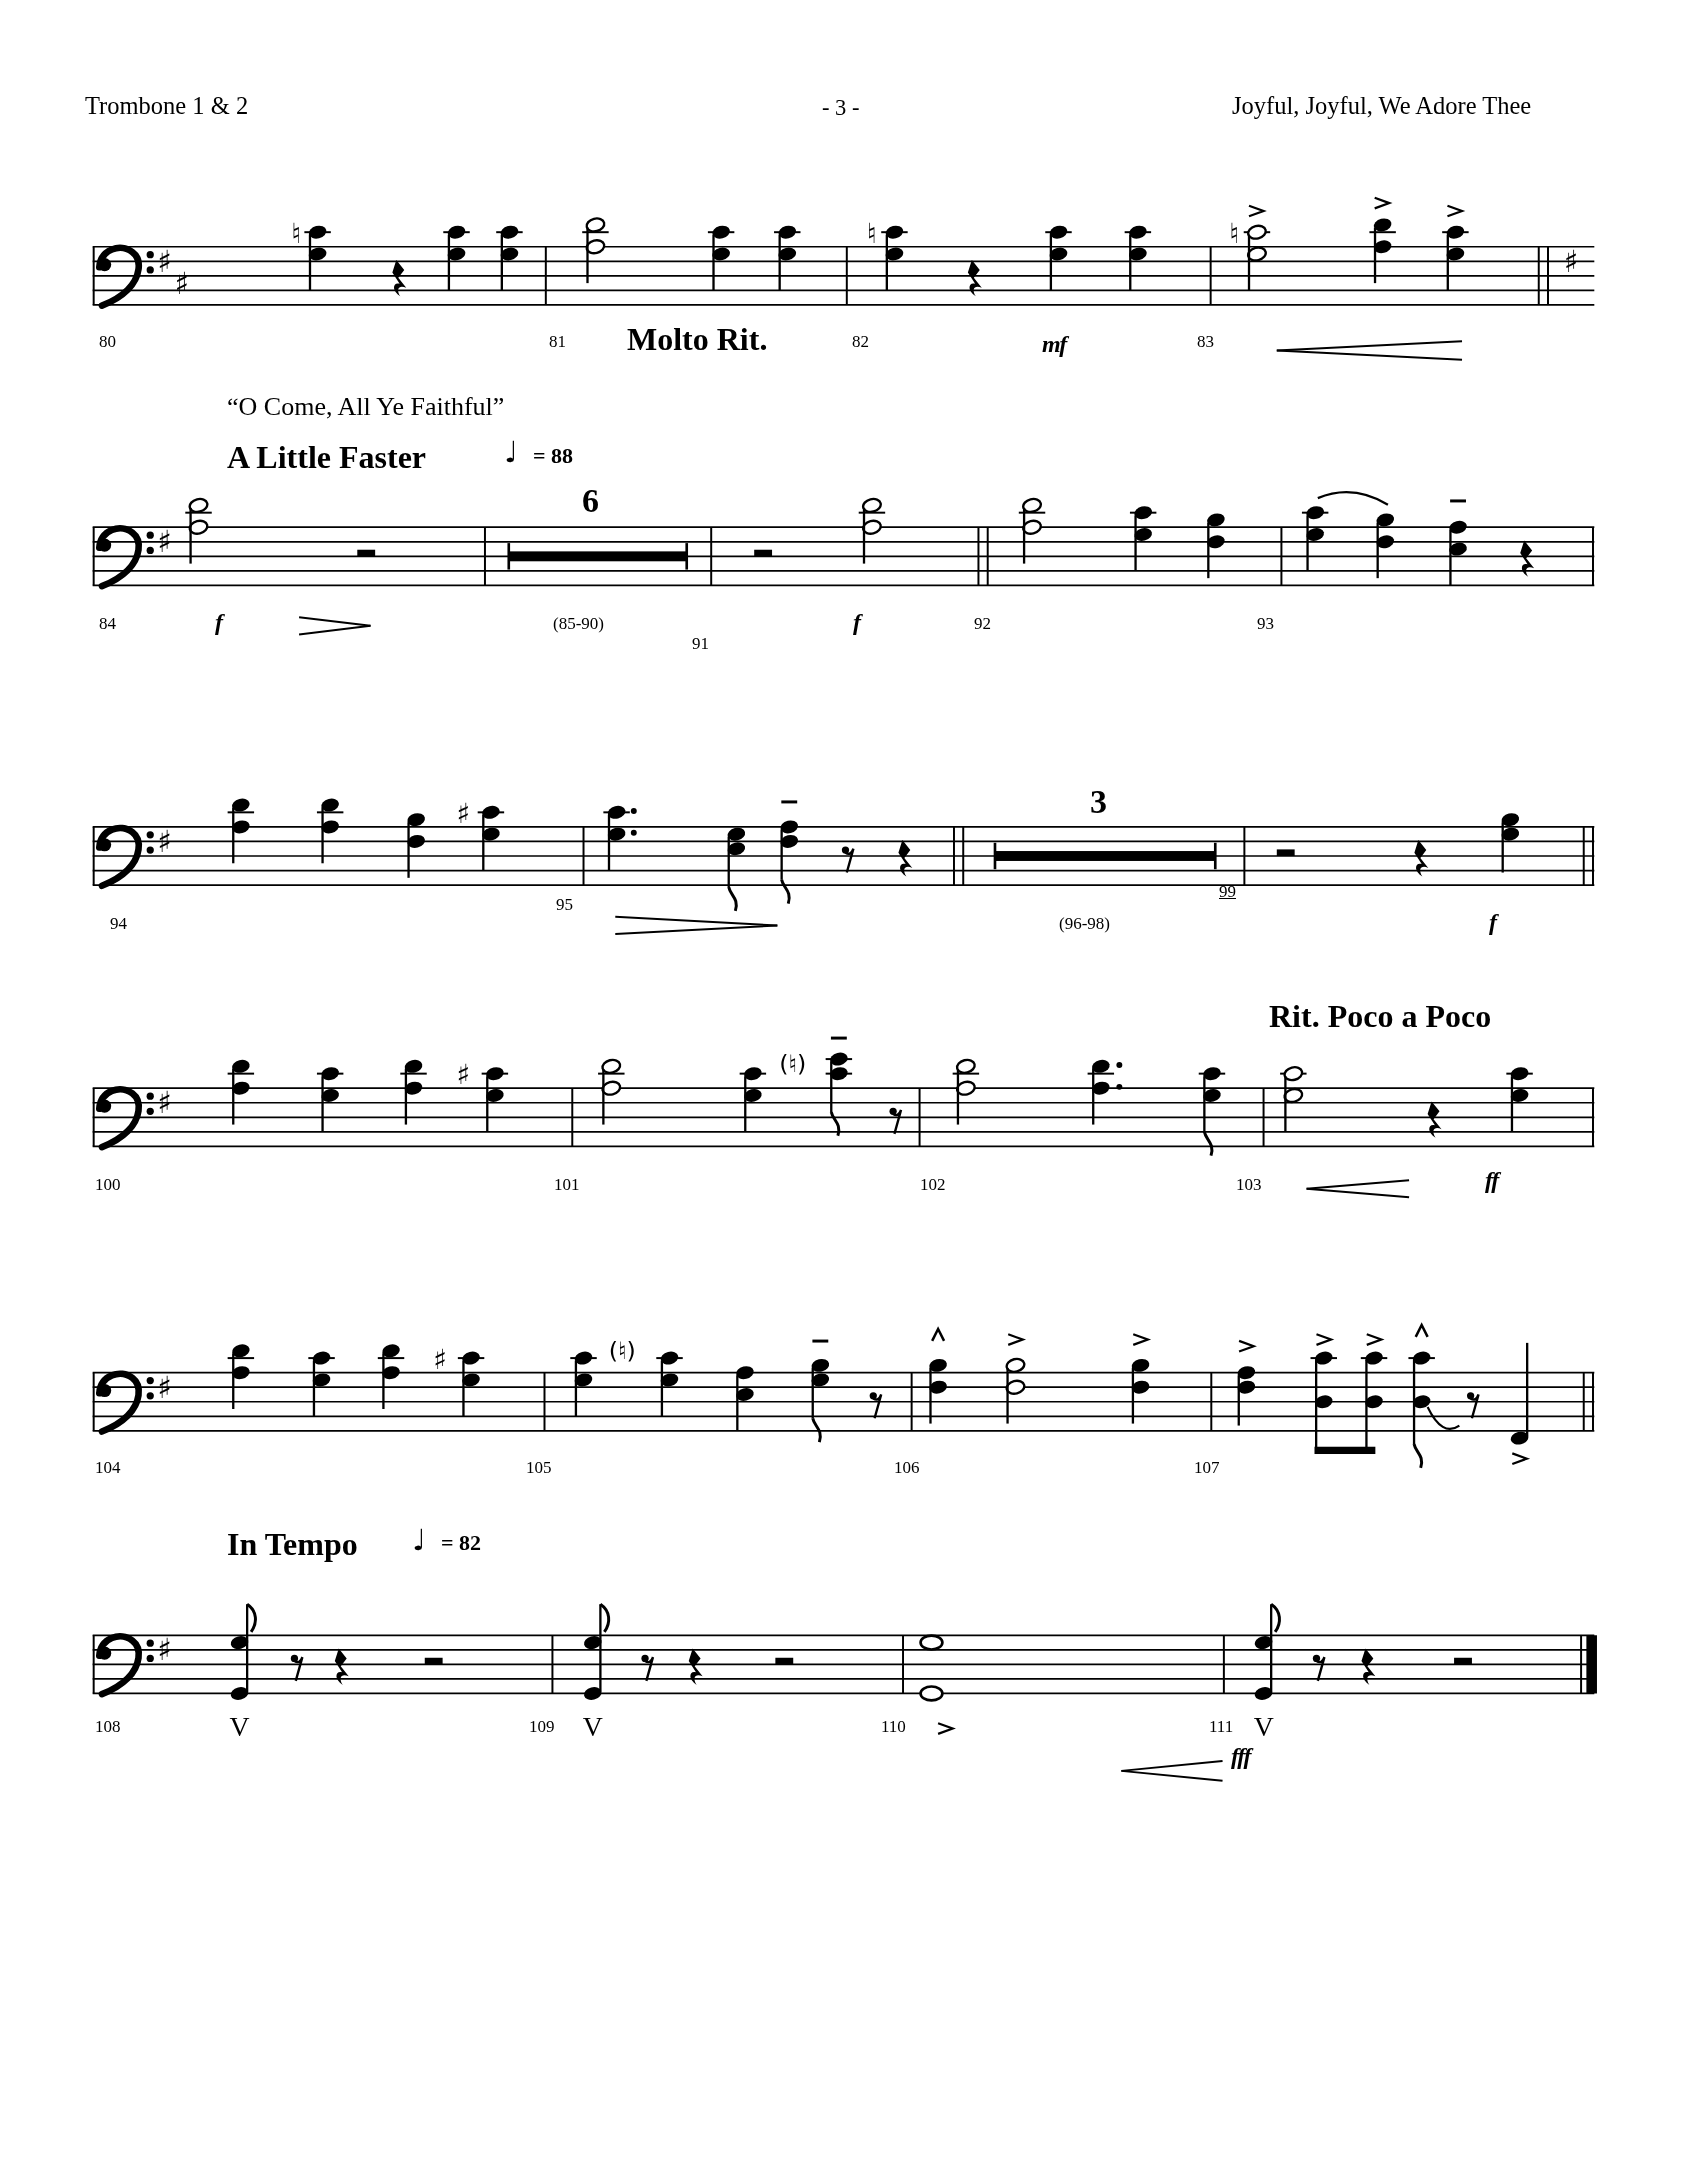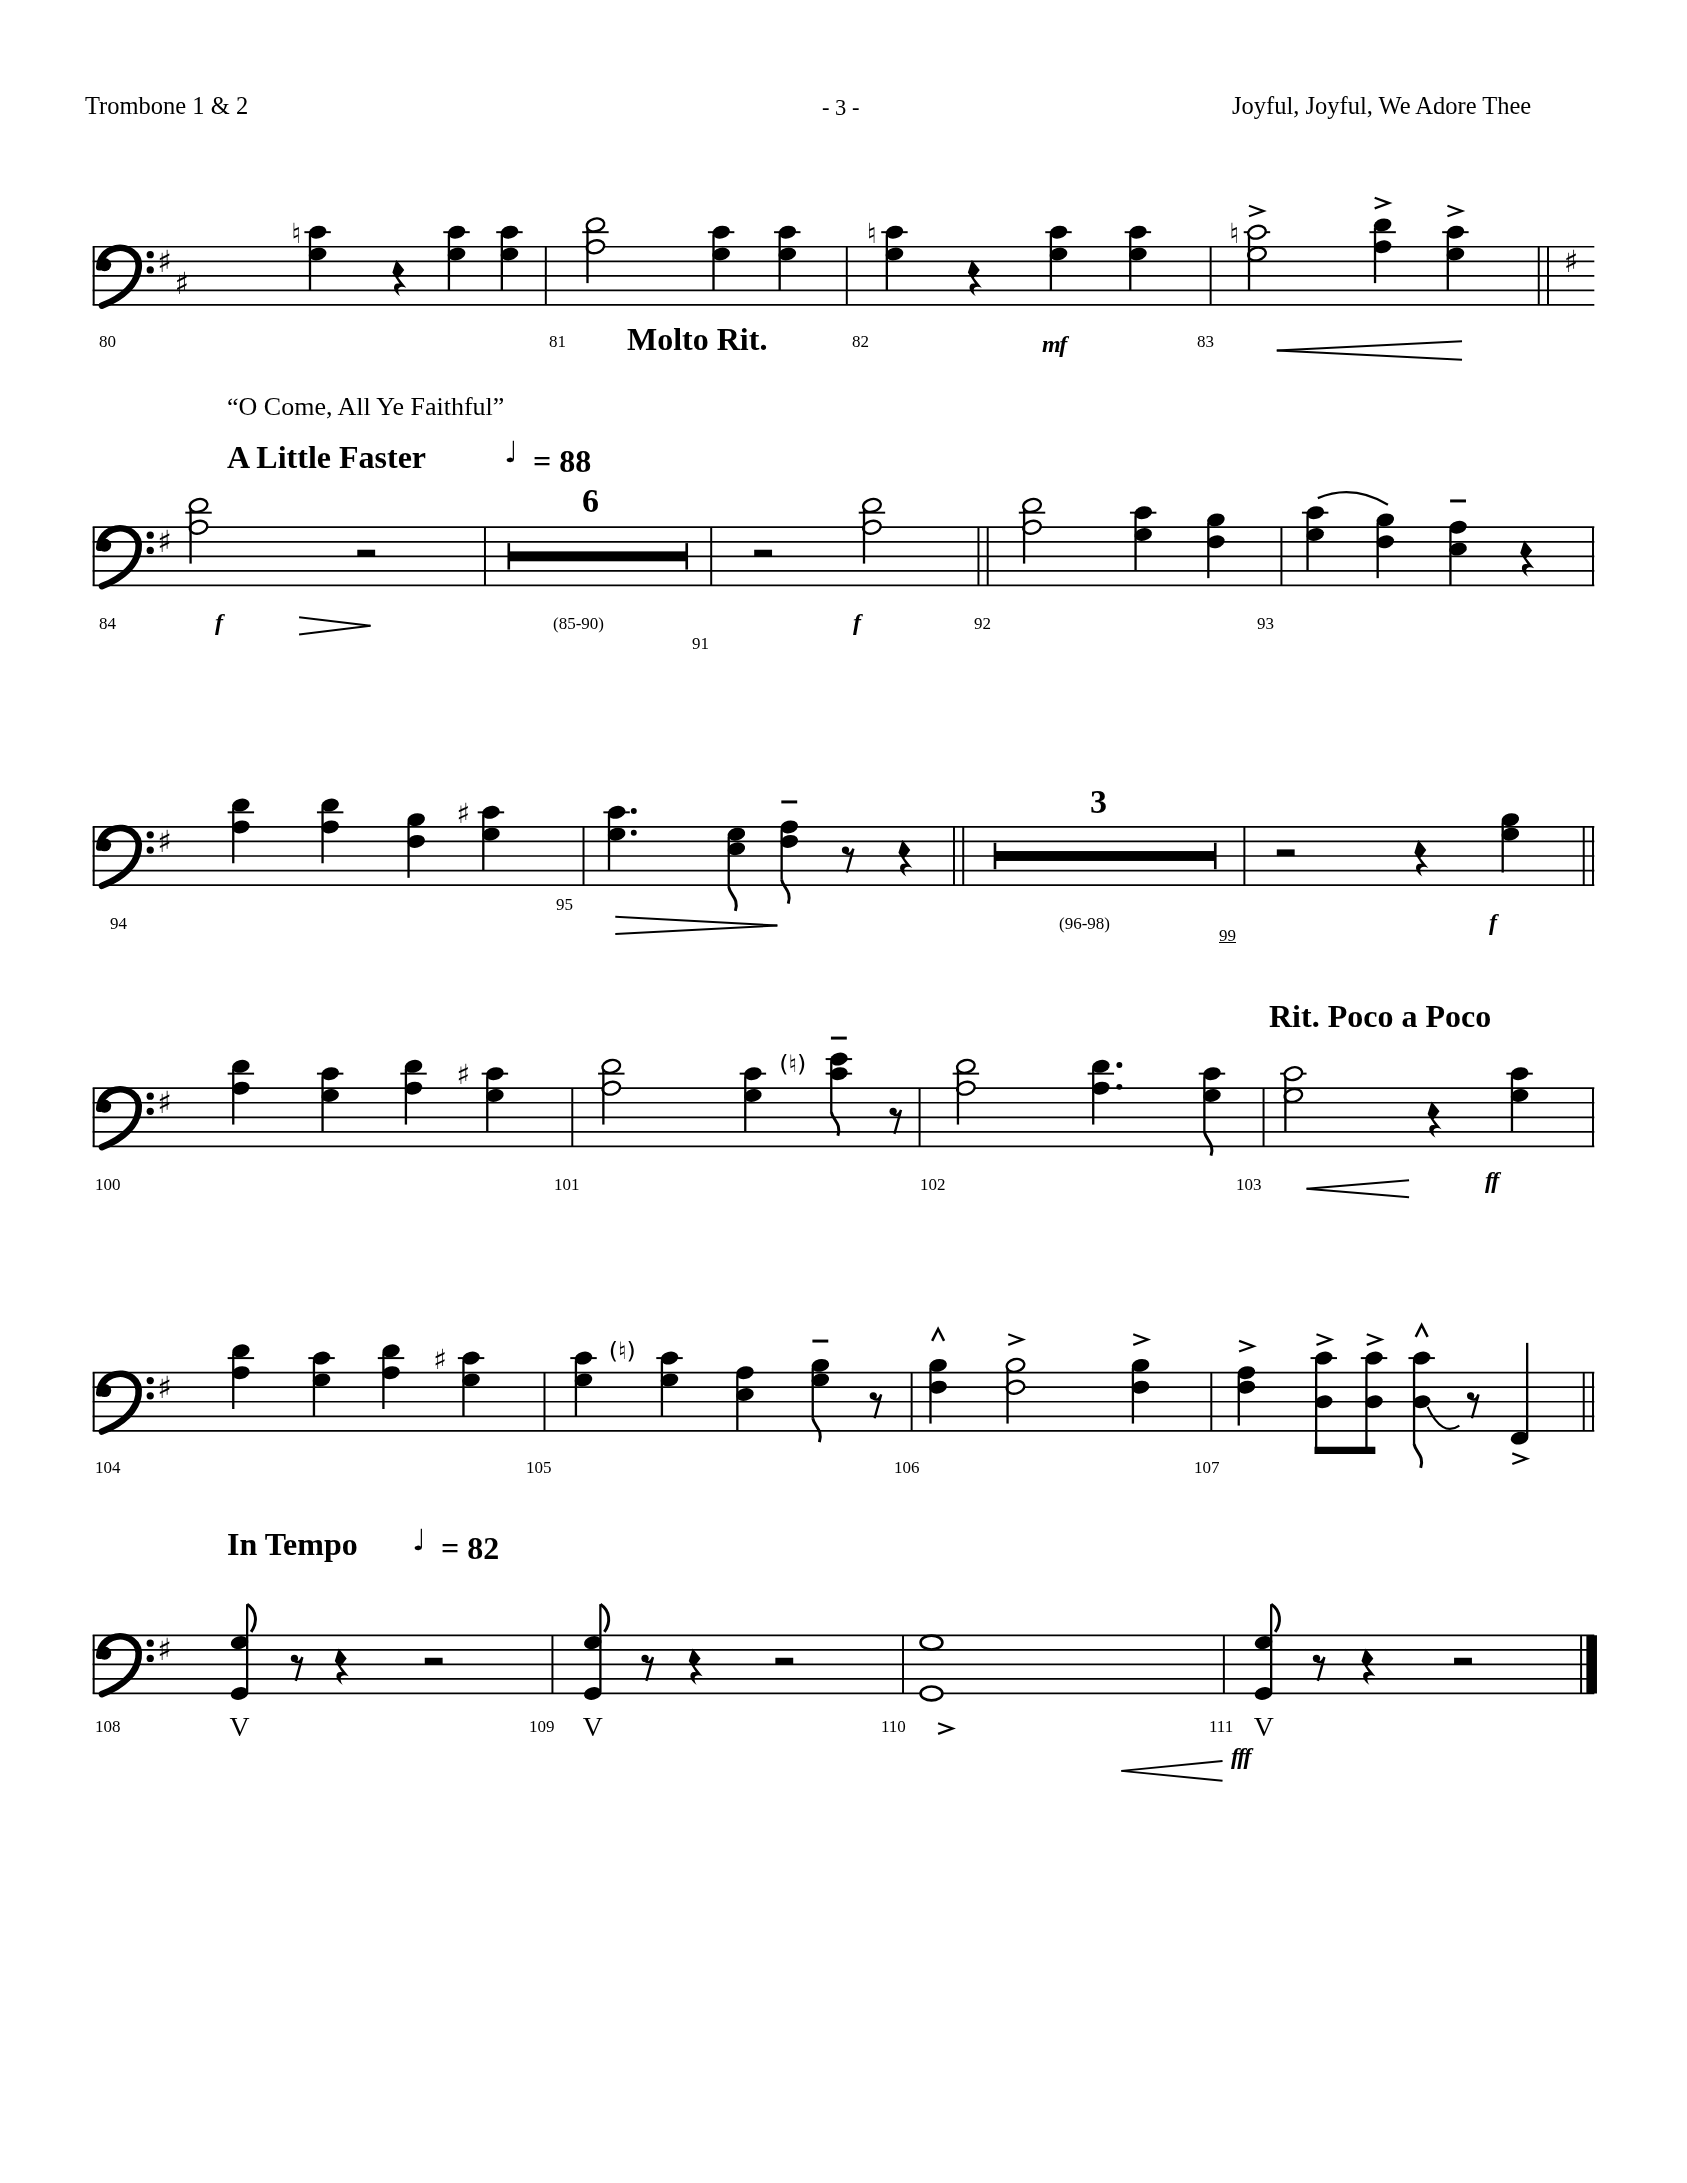--- a/index.html
+++ b/index.html
@@ -7,21 +7,21 @@
         font-family:"Liberation Serif", serif;color:#000;}
   .abs{position:absolute;white-space:nowrap;line-height:1;}
   .hdr{font-size:24.5px;}
   .pgnum{font-size:22.5px;}
   .mnum{font-size:17px;}
   .cue{font-size:26px;}
   .tempo{font-size:32px;font-weight:bold;}
   .dyn{font-size:24px;font-weight:bold;font-style:italic;letter-spacing:-1.3px;}
   .mrest{font-size:34px;font-weight:bold;}
   .metro-note{font-size:29px;font-family:"DejaVu Sans",sans-serif;font-weight:bold;}
-  .metro-val{font-size:32px;font-weight:bold;}
+  .metro-val{font-size:22px;font-weight:bold;}
   svg{position:absolute;left:0;top:0;}
   svg text.acc{font-family:"DejaVu Sans",sans-serif;}
   svg text.bow{font-family:"Liberation Serif",serif;font-size:42px;}
 </style>
 </head>
 <body>
 
 <div class="page">
 
 <svg width="1687" height="2183" viewBox="0 0 2550 3300">
@@ -407,21 +407,21 @@
 <div class="abs mnum" style="left:553px;top:615px;">(85-90)</div>
 <div class="abs mnum" style="left:692px;top:615px;margin-top:20px;">91</div>
 <div class="abs mnum" style="left:974px;top:615px;">92</div>
 <div class="abs mnum" style="left:1257px;top:615px;">93</div>
 <div class="abs dyn" style="left:215px;top:610px;">f</div>
 <div class="abs dyn" style="left:853px;top:610px;">f</div>
 
 <div class="abs mnum" style="left:110px;top:915px;">94</div>
 <div class="abs mnum" style="left:556px;top:896px;">95</div>
 <div class="abs mnum" style="left:1059px;top:915px;">(96-98)</div>
-<div class="abs mnum" style="left:1219px;top:927px;text-decoration:underline;">99</div>
+<div class="abs mnum" style="left:1219px;top:883px;text-decoration:underline;">99</div>
 <div class="abs mrest" style="left:1090px;top:785px;">3</div>
 <div class="abs dyn" style="left:1489px;top:910px;">f</div>
 
 <div class="abs tempo" style="left:1269px;top:1000px;">Rit. Poco a Poco</div>
 <div class="abs mnum" style="left:95px;top:1176px;">100</div>
 <div class="abs mnum" style="left:554px;top:1176px;">101</div>
 <div class="abs mnum" style="left:908px;top:1176px;margin-left:12px;">102</div>
 <div class="abs mnum" style="left:1236px;top:1176px;">103</div>
 <div class="abs dyn" style="left:1485px;top:1168px;">ff</div>
 

